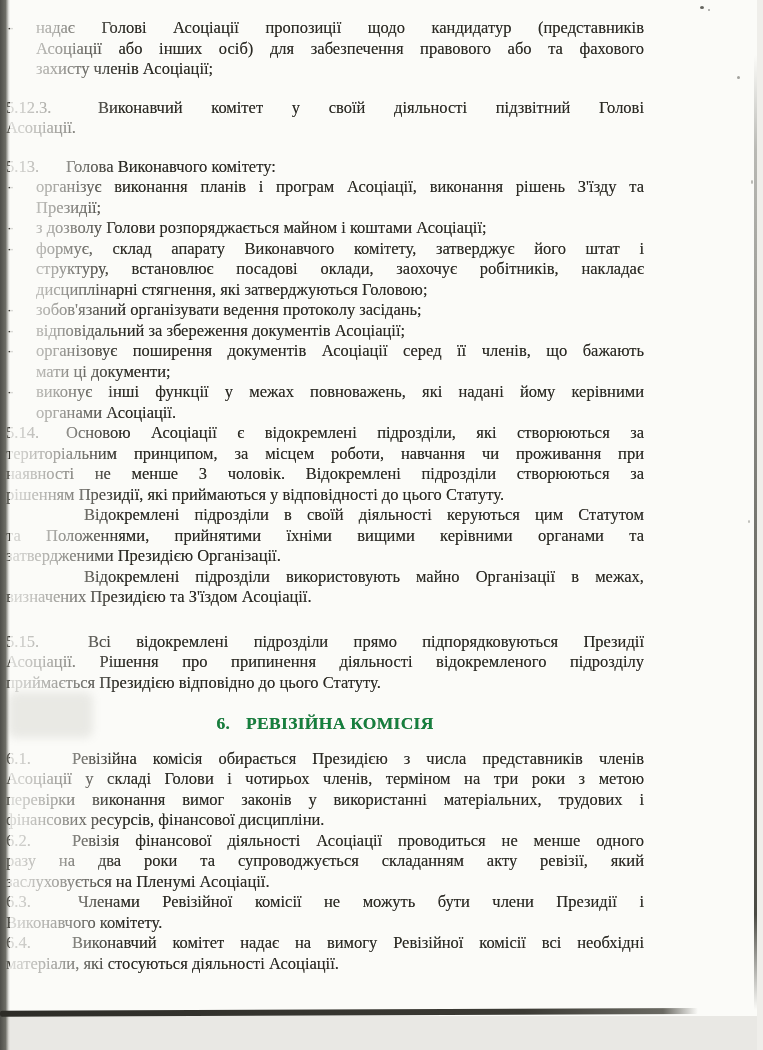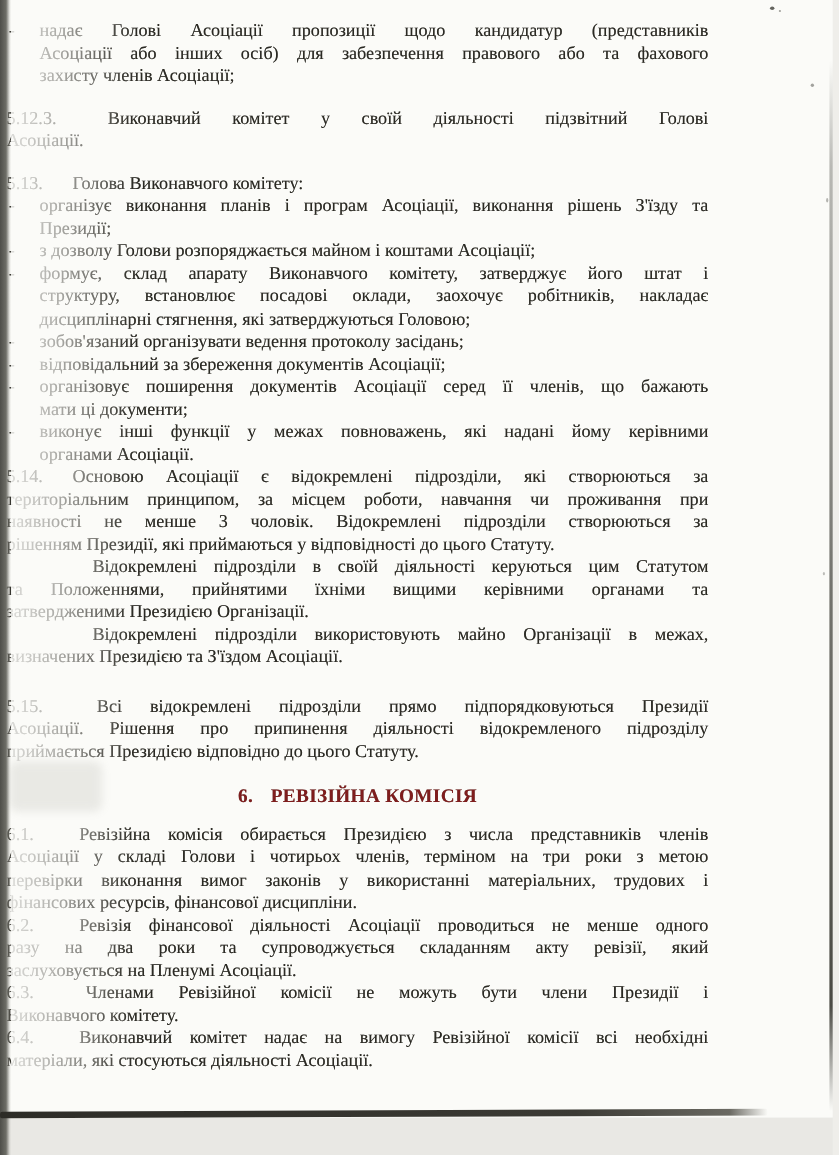--- a/index.html
+++ b/index.html
@@ -17,21 +17,21 @@
   .ln{ position:relative; text-align:justify; text-align-last:justify; text-justify:inter-word; }
   .ln.last{ text-align-last:left; }
   .ln.bl{ padding-left:30px; }
   .ln.ind{ text-indent:78px; }
   .dash{ position:absolute; left:2px; top:0; }
   .num{ display:inline-block; }
   .block.gap{ margin-top:18px; }
   .block.gap-lg{ margin-top:24px; }
   .heading{
     margin:20px 0 15px 0; text-align:center; text-align-last:center;
-    font-size:17.5px; font-weight:bold; color:#7f1d1d; letter-spacing:0.3px;
+    font-size:17.5px; font-weight:bold; color:#15803d; letter-spacing:0.3px;
   }
   .heading .hnum{ margin-right:16px; }
   
   .fade-overlay{
     position:absolute; left:10px; top:0; width:112px; height:1006px; z-index:3;
     background:linear-gradient(to right, rgba(251,251,248,0.85) 0%, rgba(251,251,248,0.62) 38%, rgba(251,251,248,0) 100%);
     pointer-events:none;
   }
   .edge-left{
     position:absolute; left:0; top:0; width:10px; height:1050px; z-index:5;

